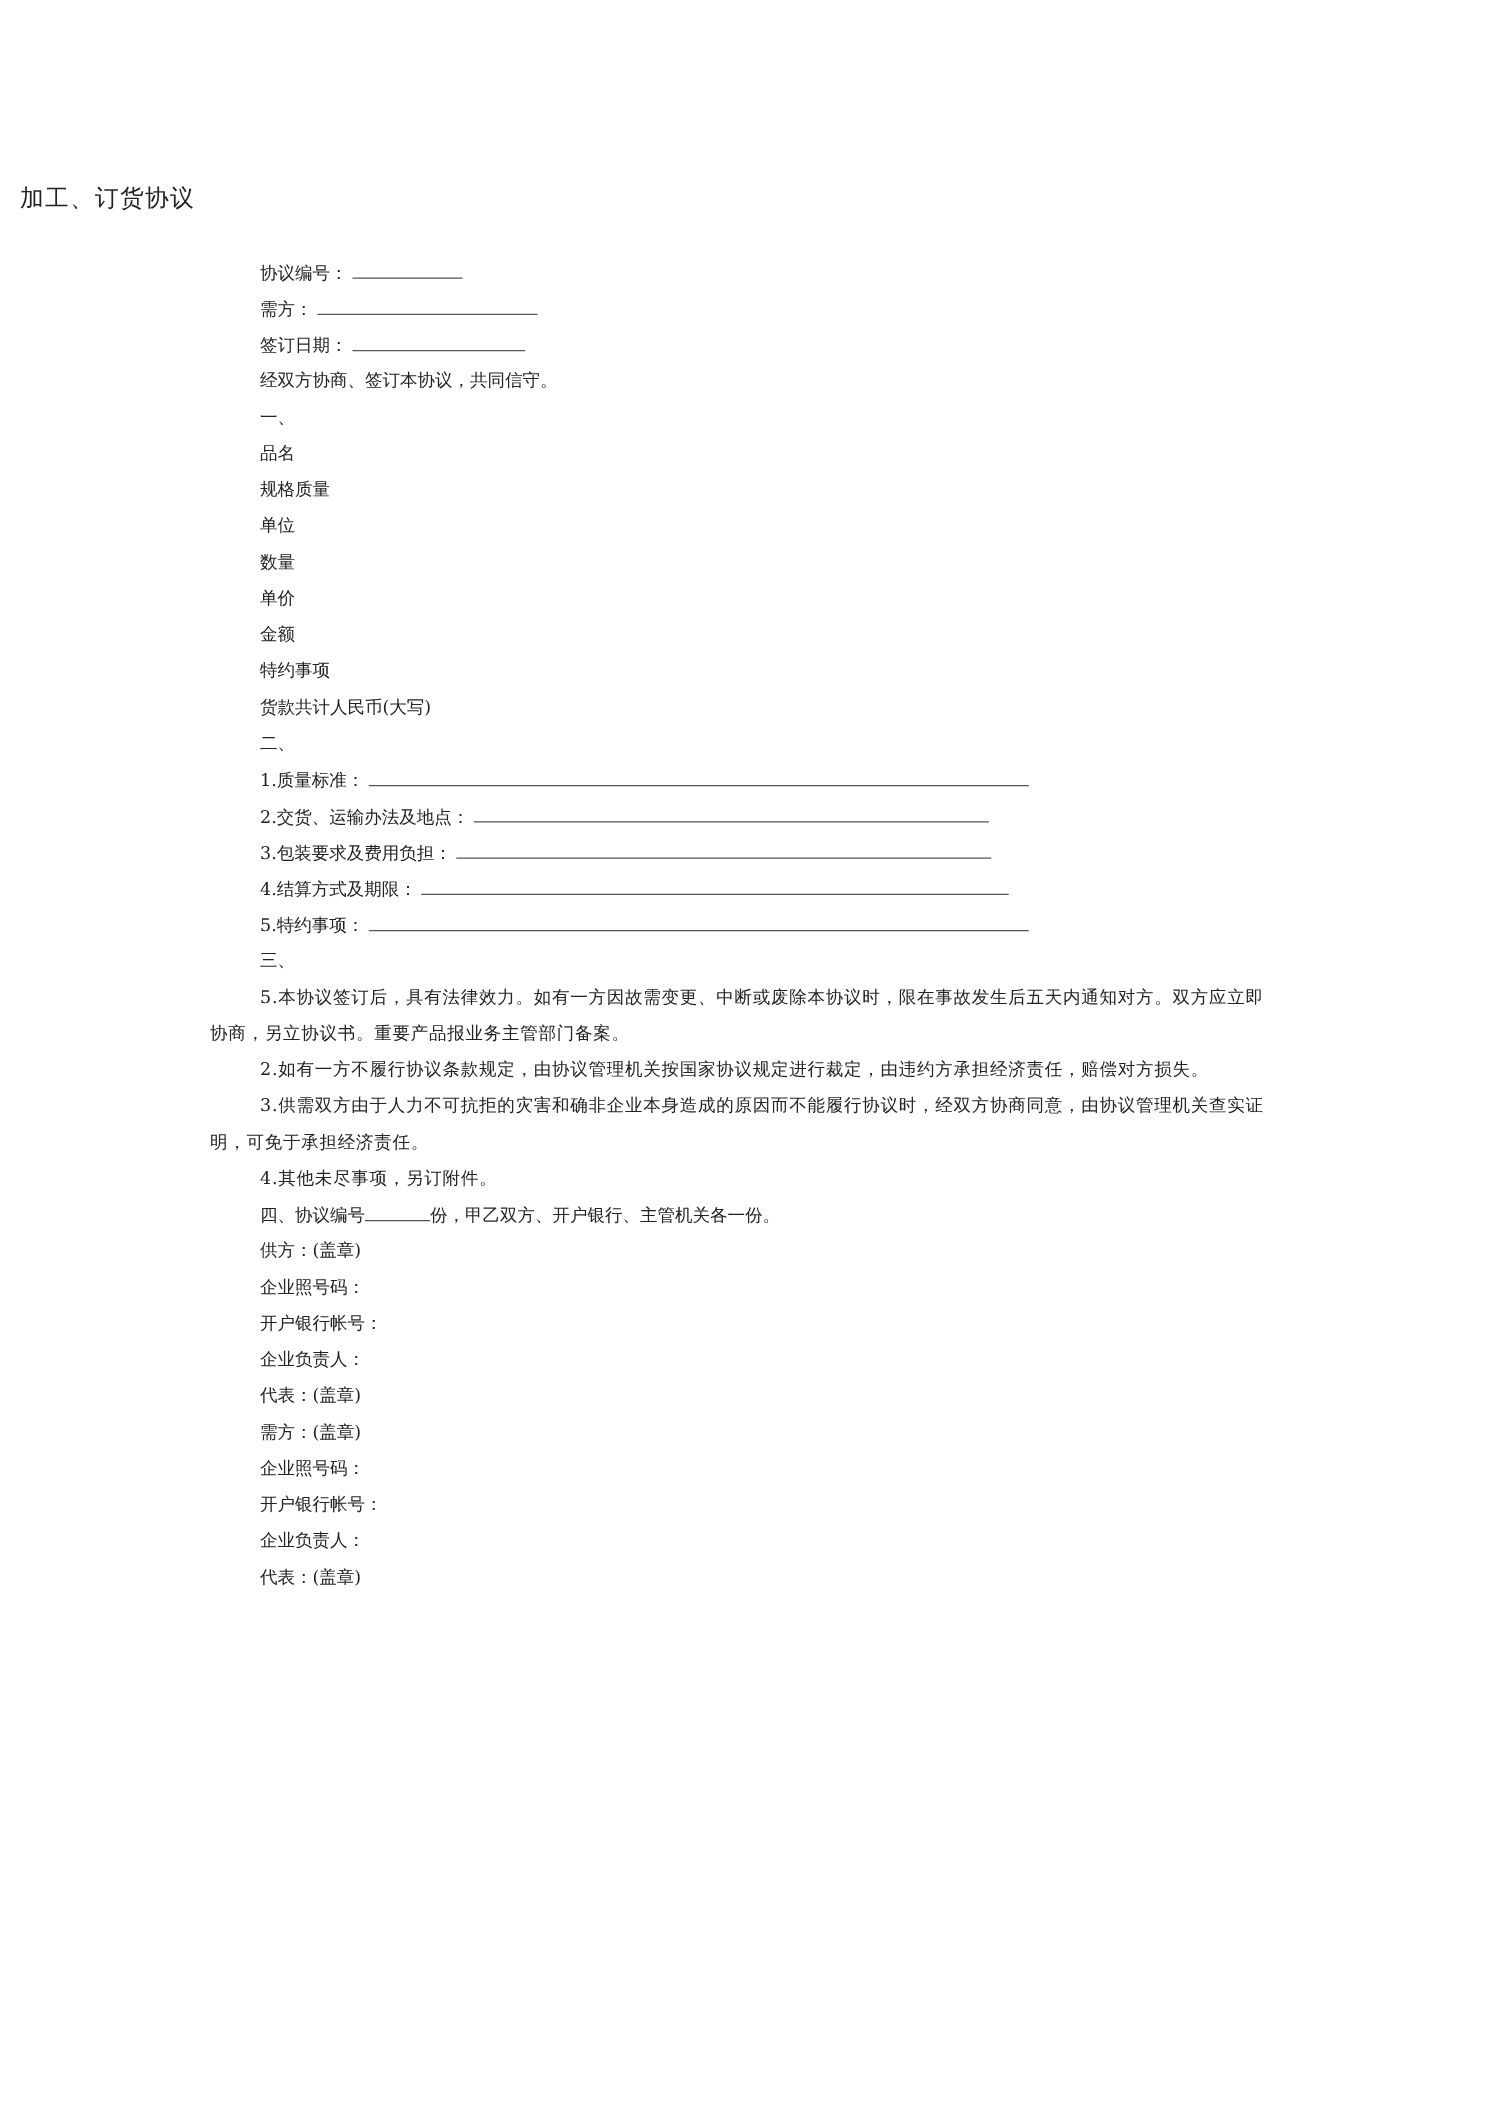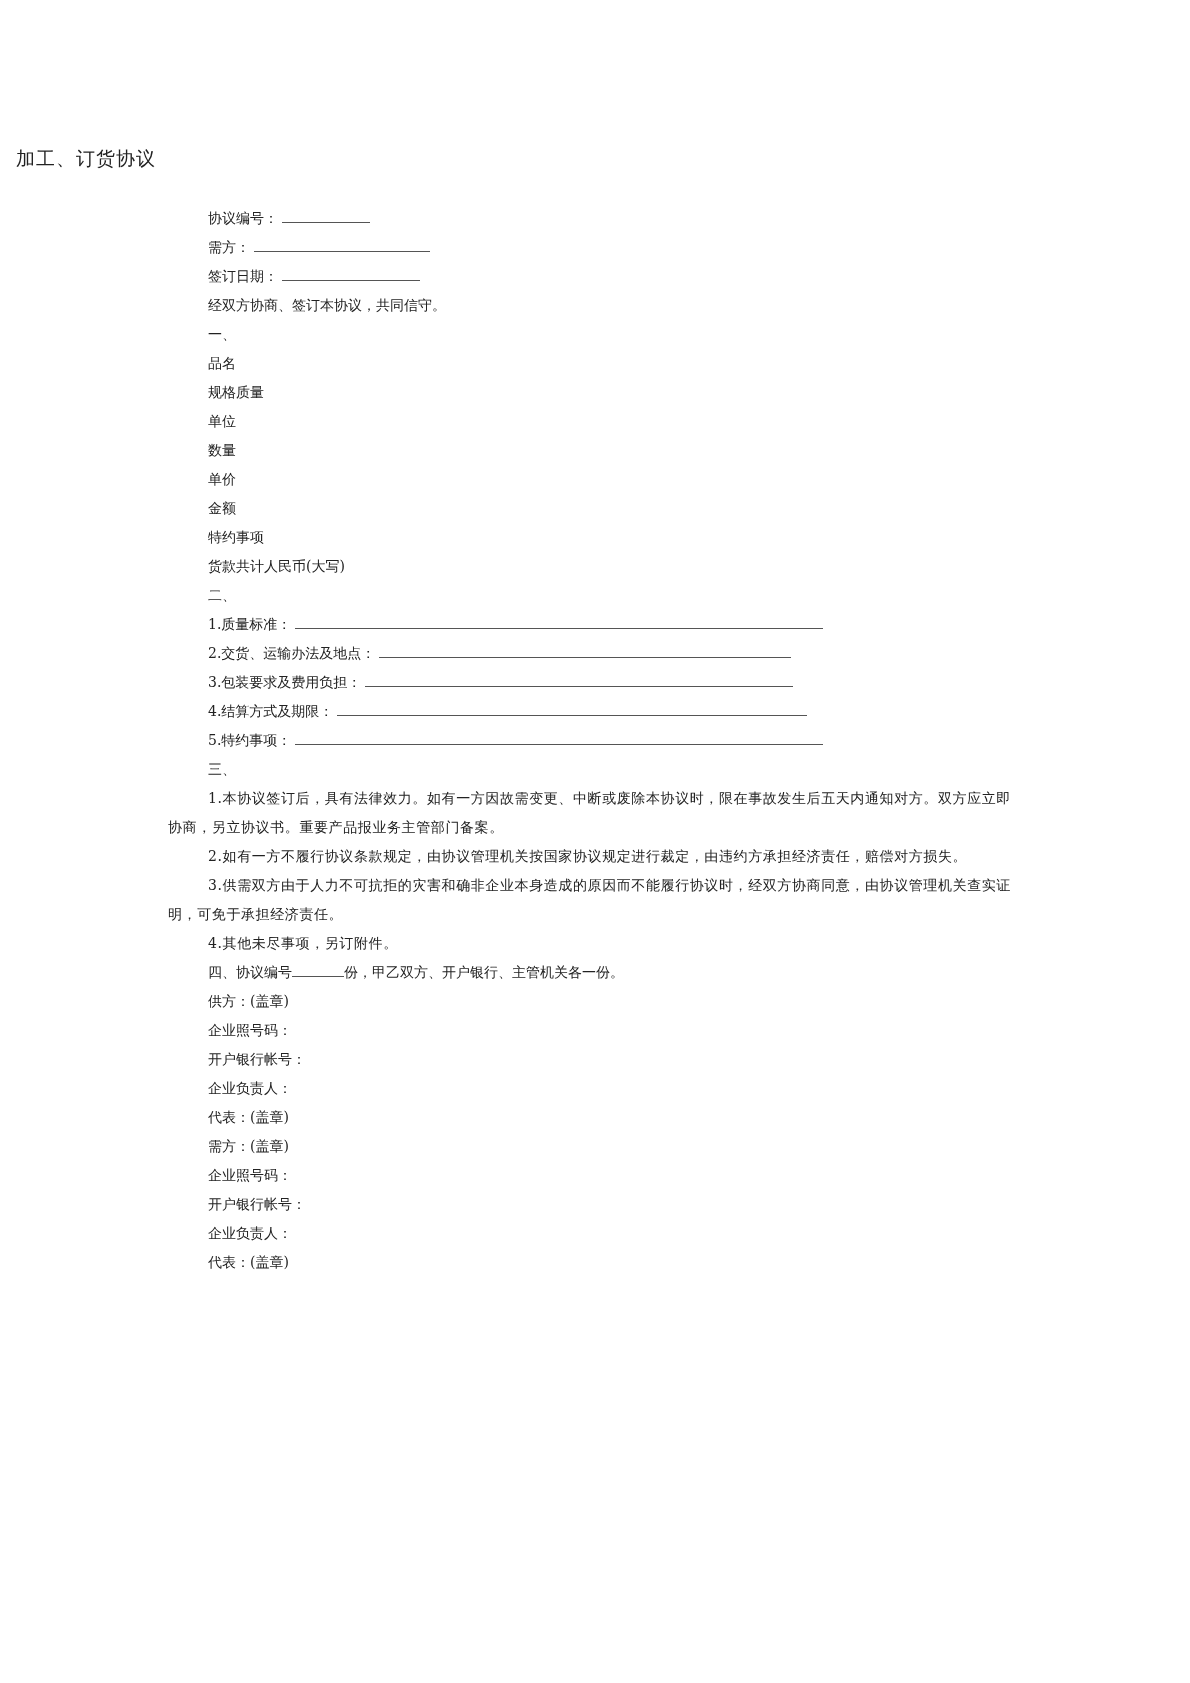--- a/index.html
+++ b/index.html
@@ -33,21 +33,21 @@
   <div class="line">货款共计人民币(大写)</div>
 
   <div class="line">二、</div>
   <div class="line"><span>1.质量标准：</span><span class="blank" style="width:528px"></span></div>
   <div class="line"><span>2.交货、运输办法及地点：</span><span class="blank" style="width:412px"></span></div>
   <div class="line"><span>3.包装要求及费用负担：</span><span class="blank" style="width:428px"></span></div>
   <div class="line"><span>4.结算方式及期限：</span><span class="blank" style="width:470px"></span></div>
   <div class="line"><span>5.特约事项：</span><span class="blank" style="width:528px"></span></div>
 
   <div class="line">三、</div>
-  <div class="para">1.本协议签订后，具有法律效力。如有一方因故需变更、中断或废除本协议时，限在事故发生后五天内通知对方。双方应立即协商，另立协议书。重要产品报业务主管部门备案。</div>
+  <div class="para">5.本协议签订后，具有法律效力。如有一方因故需变更、中断或废除本协议时，限在事故发生后五天内通知对方。双方应立即协商，另立协议书。重要产品报业务主管部门备案。</div>
   <div class="para">2.如有一方不履行协议条款规定，由协议管理机关按国家协议规定进行裁定，由违约方承担经济责任，赔偿对方损失。</div>
   <div class="para">3.供需双方由于人力不可抗拒的灾害和确非企业本身造成的原因而不能履行协议时，经双方协商同意，由协议管理机关查实证明，可免于承担经济责任。</div>
   <div class="para">4.其他未尽事项，另订附件。</div>
 
   <div class="line"><span>四、协议编号</span><span class="blank" style="width:52px;margin-left:0"></span><span>份，甲乙双方、开户银行、主管机关各一份。</span></div>
 
   <div class="line">供方：(盖章)</div>
   <div class="line">企业照号码：</div>
   <div class="line">开户银行帐号：</div>
   <div class="line">企业负责人：</div>

